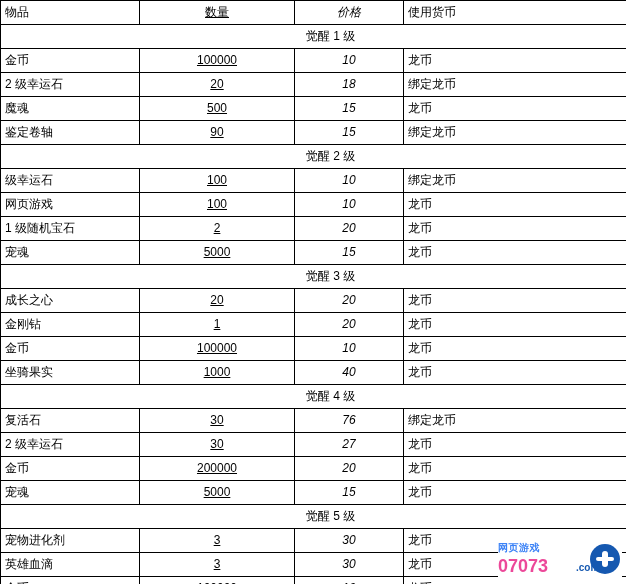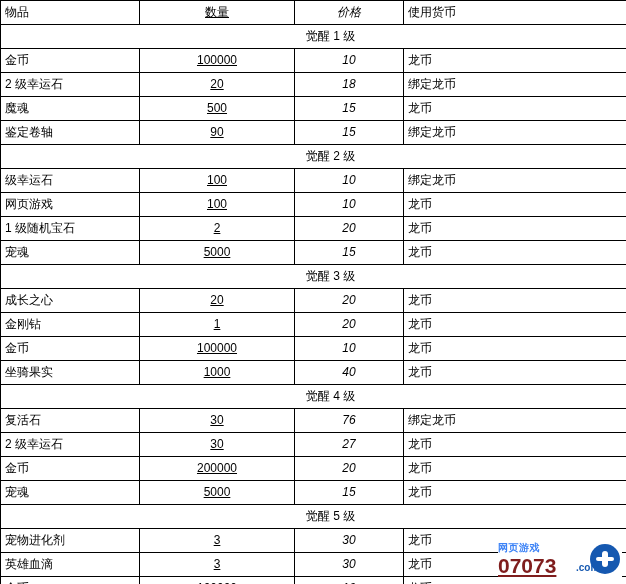--- a/index.html
+++ b/index.html
@@ -57,26 +57,25 @@
     font-size: 10px;
     font-weight: bold;
     color: #3b82f6;
     letter-spacing: 0.5px;
     line-height: 16px;
   }
   .wm-num {
     position: absolute;
     top: 14px;
     left: 0;
-    font-size: 21px;
+    font-size: 18px;
     font-weight: bold;
-    color: #7f1d1d;
+    color: #ec4899;
     letter-spacing: 0px;
     line-height: 24px;
-    text-decoration: underline;
   }
   .wm-dotcom {
     position: absolute;
     top: 22px;
     left: 78px;
     font-size: 10px;
     font-weight: bold;
     color: #1558b0;
   }
   .wm-circle {

